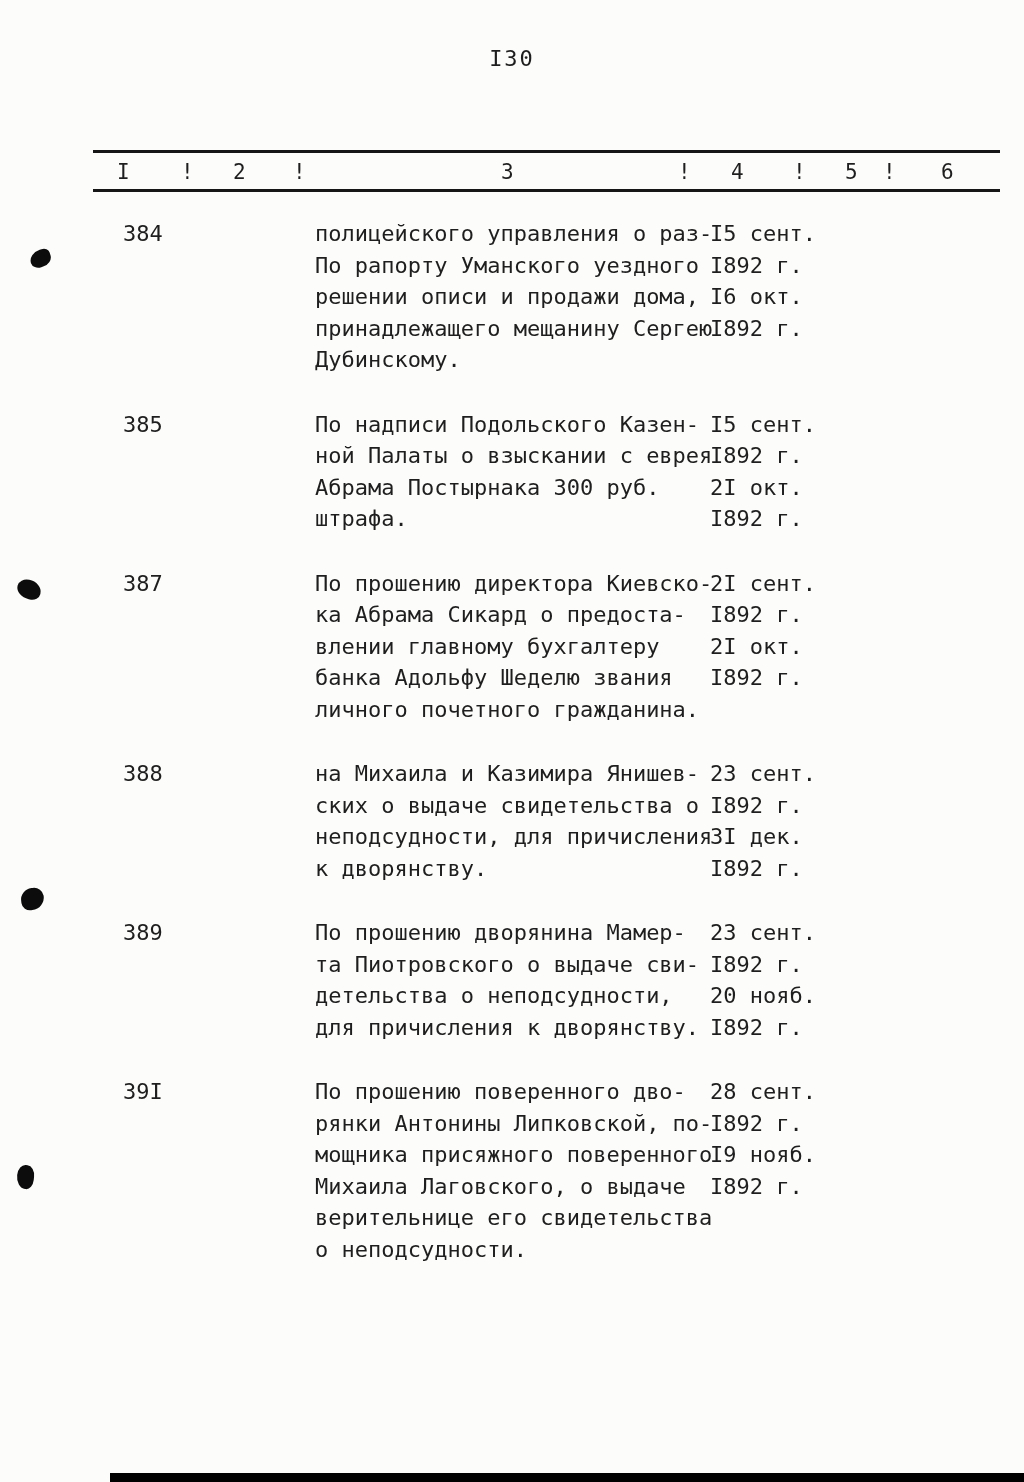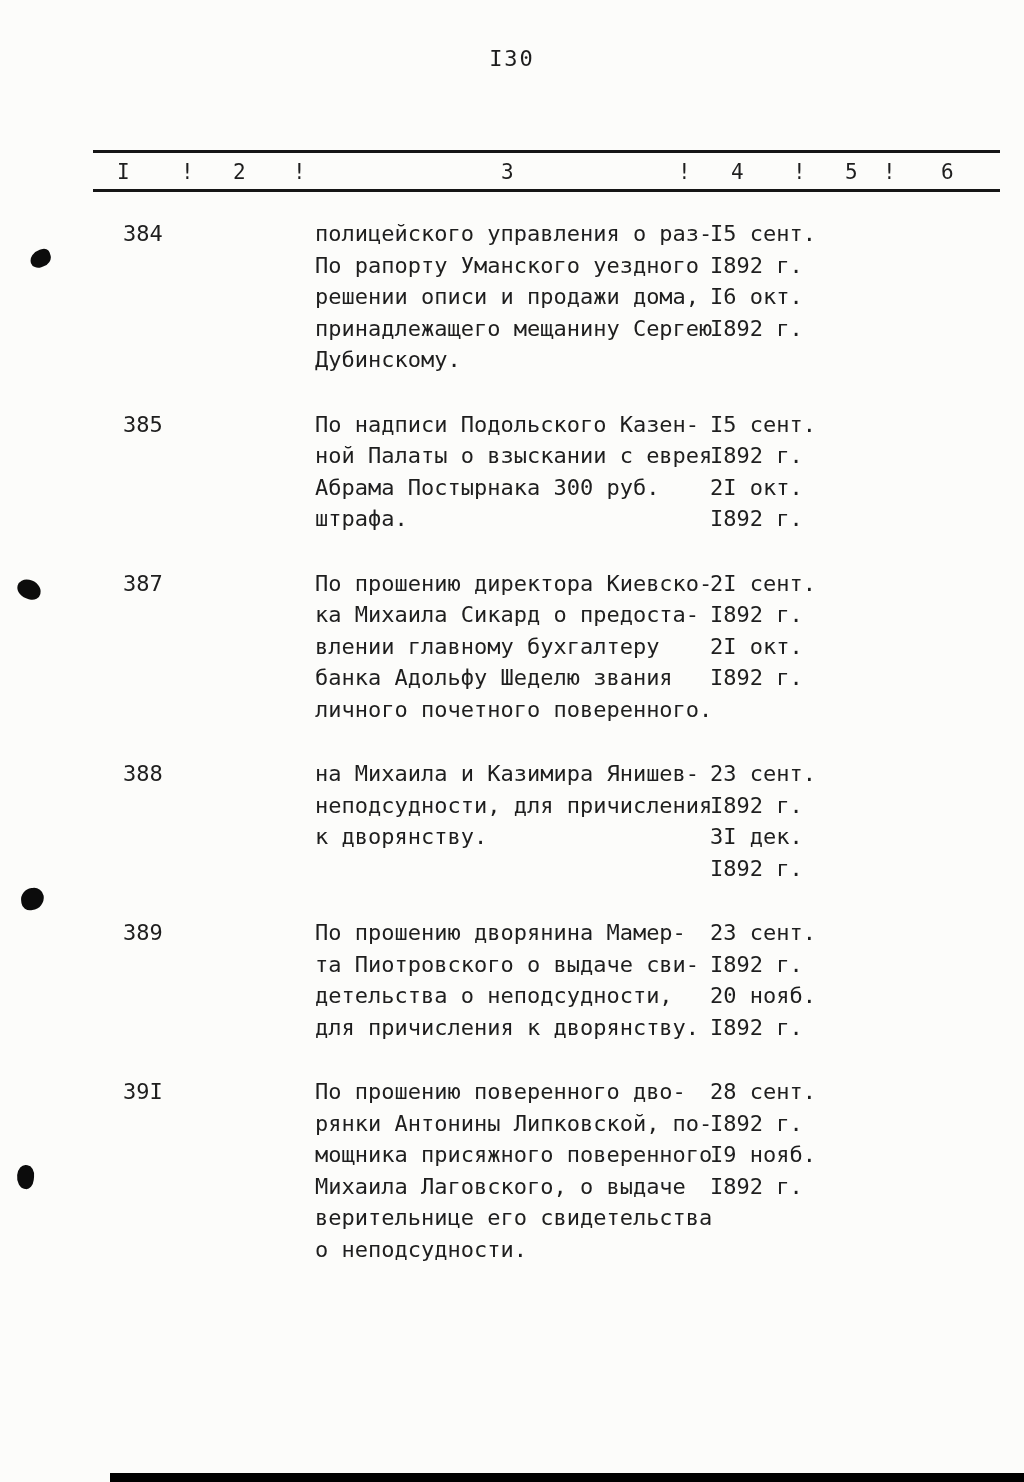--- a/index.html
+++ b/index.html
@@ -145,37 +145,38 @@
         <div class="line">I892 г.</div>
         <div class="line">2I окт.</div>
         <div class="line">I892 г.</div>
       </div>
     </div>
 
     <div class="entry">
       <div class="col-num">387</div>
       <div class="col-desc">
         <div class="line">По прошению директора Киевско-</div>
-        <div class="line">ка Михаила Сикард о предоста-</div>
+        <div class="line">ка Абрама Сикард о предоста-</div>
         <div class="line">влении главному бухгалтеру</div>
         <div class="line">банка Адольфу Шеделю звания</div>
-        <div class="line">личного почетного поверенного.</div>
+        <div class="line">личного почетного гражданина.</div>
       </div>
       <div class="col-date">
         <div class="line">2I сент.</div>
         <div class="line">I892 г.</div>
         <div class="line">2I окт.</div>
         <div class="line">I892 г.</div>
       </div>
     </div>
 
     <div class="entry">
       <div class="col-num">388</div>
       <div class="col-desc">
         <div class="line">на Михаила и Казимира Янишев-</div>
+        <div class="line">ских о выдаче свидетельства о</div>
         <div class="line">неподсудности, для причисления</div>
         <div class="line">к дворянству.</div>
       </div>
       <div class="col-date">
         <div class="line">23 сент.</div>
         <div class="line">I892 г.</div>
         <div class="line">3I дек.</div>
         <div class="line">I892 г.</div>
       </div>
     </div>

